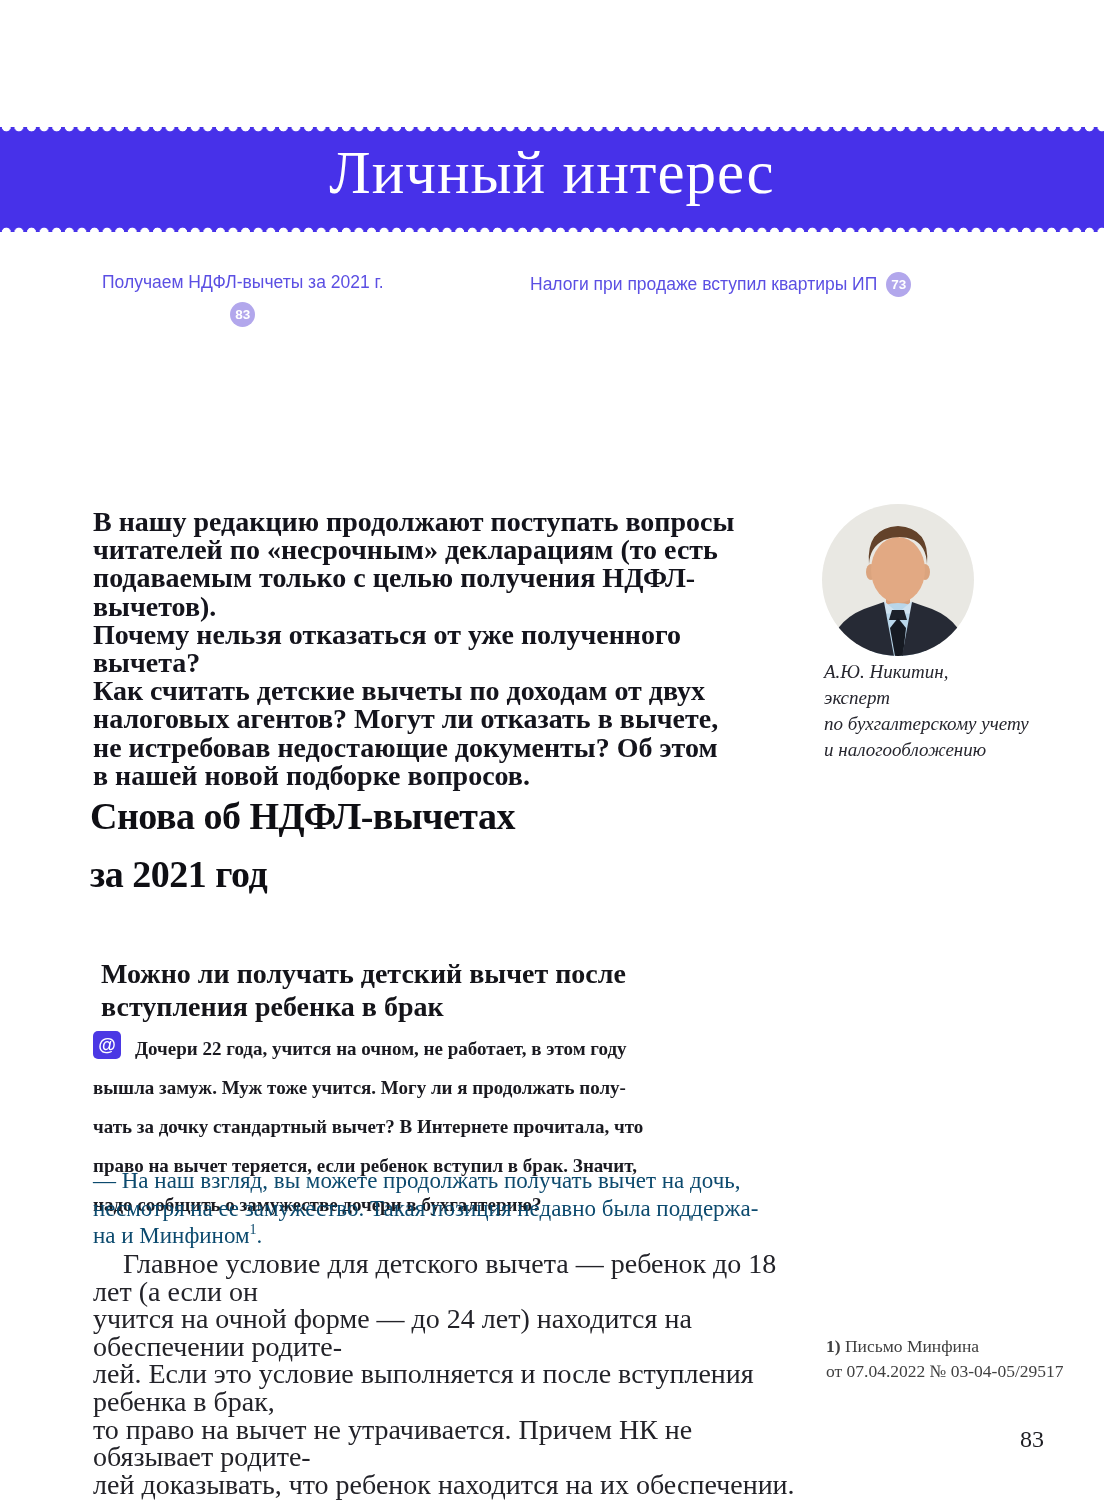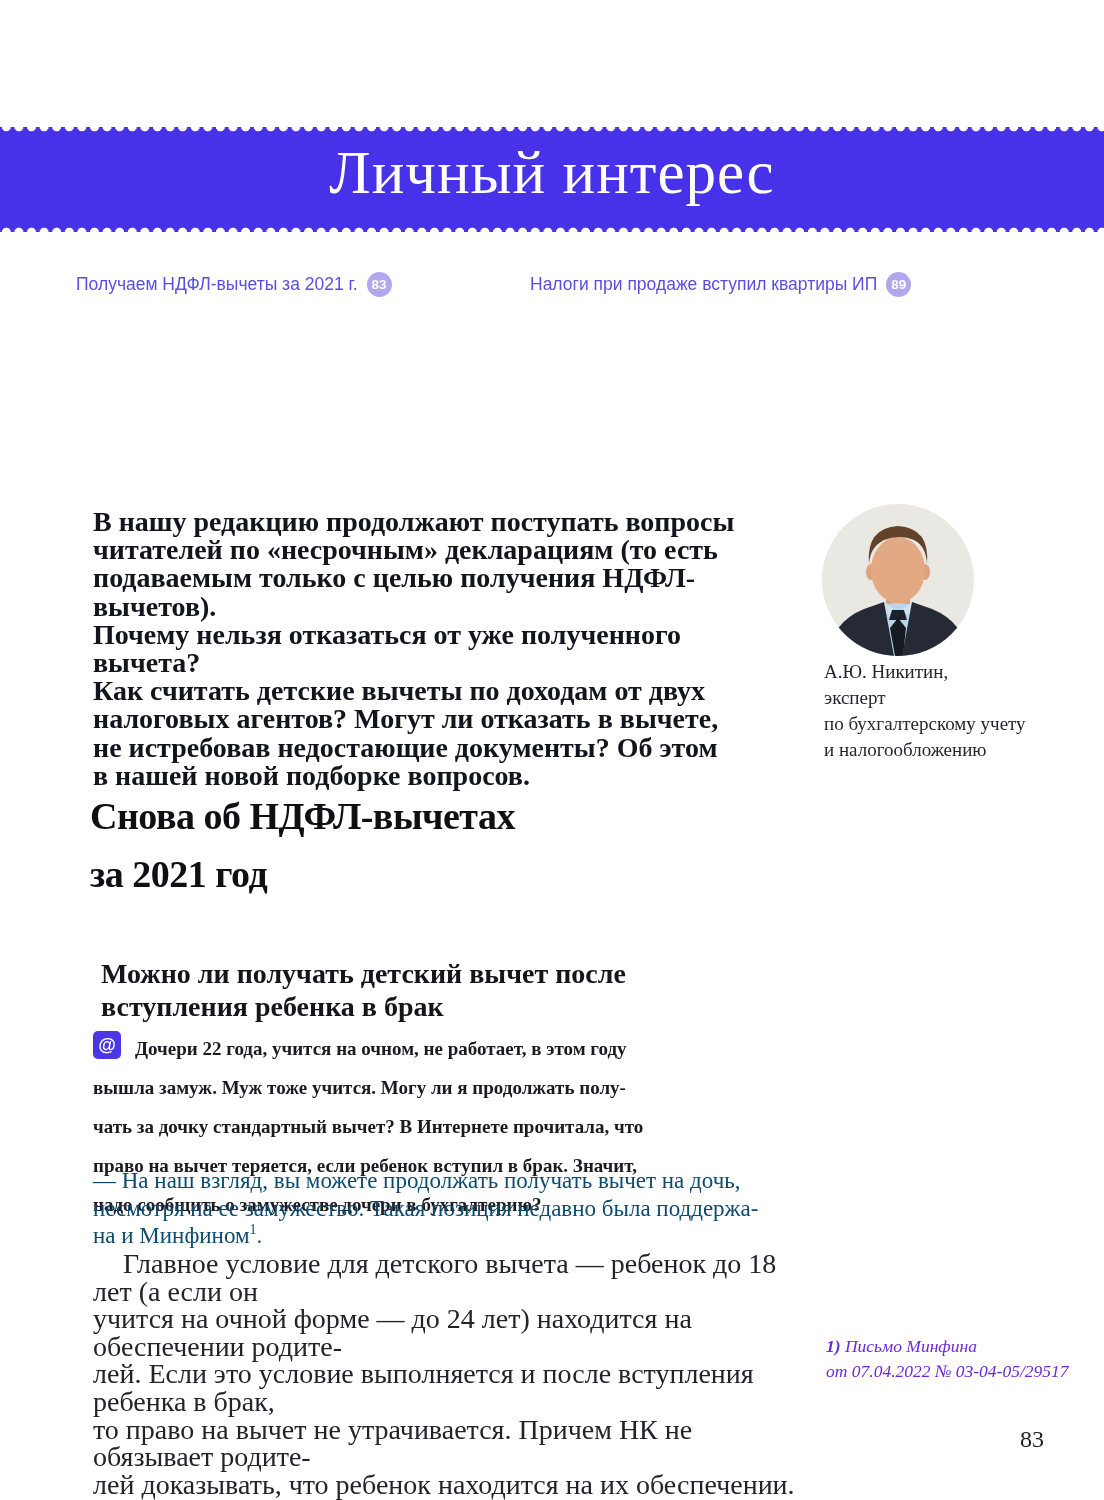--- a/index.html
+++ b/index.html
@@ -27,21 +27,21 @@
     position:absolute; left:0; width:100%; top:11px; text-align:center;
     color:#ffffff; font-size:61px; font-weight:400; letter-spacing:1px;
   }
 
   
   .toc-link {
     position:absolute; top:272px; display:flex; align-items:center; gap:9px;
     font-family:"Liberation Sans","DejaVu Sans",sans-serif; font-size:17.5px;
     color:#5b4fe3; cursor:pointer; white-space:nowrap;
   }
-  .toc-left  { left:76px; }
+  .toc-left  { left:102px;flex-direction:column; }
   .toc-right { left:530px; }
   .badge {
     width:25px; height:25px; border-radius:50%; background:#b2a7ec;
     color:#ffffff; font-size:13.5px; font-weight:bold;
     display:flex; align-items:center; justify-content:center; flex:0 0 auto;
   }
 
   
   .intro {
     position:absolute; left:93px; top:508px; width:700px;
@@ -49,21 +49,21 @@
     white-space:pre-line;
   }
 
   
   .author-photo {
     position:absolute; left:822px; top:504px; width:152px; height:152px;
     border-radius:50%; overflow:hidden;
   }
   .author-caption {
     position:absolute; left:824px; top:659px; width:270px;
-    font-size:19px; line-height:26px; color:#26262e;
+    font-style:italic; font-size:19px; line-height:26px; color:#26262e;
     white-space:pre-line;
   }
 
   
   .article-title {
     position:absolute; left:90px; top:787px; width:720px;
     font-size:38px; line-height:58px; font-weight:700; color:#0f0f14;
     letter-spacing:-0.5px; white-space:pre-line;
   }
   .subheading {
@@ -91,21 +91,21 @@
   .answer-p1 sup { font-size:14px; line-height:0; vertical-align:super; }
   .answer-p2 {
     position:absolute; left:93px; top:1250px; width:705px;
     font-size:28px; line-height:27.6px; color:#232329; white-space:pre-line;
     text-indent:30px;
   }
 
   
   .footnote {
     position:absolute; left:826px; top:1334px; width:268px;
-    font-size:17.5px; line-height:25px; color:#6d28d9; white-space:pre-line;font-style:italic;
+    font-size:17.5px; line-height:25px; color:#404040; white-space:pre-line;
   }
   .footnote .fn-marker { font-weight:700; }
   .page-number {
     position:absolute; left:984px; top:1426px; width:60px; text-align:right;
     font-size:24px; color:#1d1d22;
   }
 </style>
 </head>
 <body>
 
@@ -114,21 +114,21 @@
   <div class="banner">
     <div class="banner-title">Личный интерес</div>
   </div>
 
   <div class="toc-link toc-left">
     <span>Получаем НДФЛ-вычеты за 2021 г.</span>
     <span class="badge">83</span>
   </div>
   <div class="toc-link toc-right">
     <span>Налоги при продаже вступил квартиры ИП</span>
-    <span class="badge">89</span>
+    <span class="badge">73</span>
   </div>
 
   <div class="intro">В нашу редакцию продолжают поступать вопросы
 читателей по «несрочным» декларациям (то есть
 подаваемым только с целью получения НДФЛ-вычетов).
 Почему нельзя отказаться от уже полученного вычета?
 Как считать детские вычеты по доходам от двух
 налоговых агентов? Могут ли отказать в вычете,
 не истребовав недостающие документы? Об этом
 в нашей новой подборке вопросов.</div>

